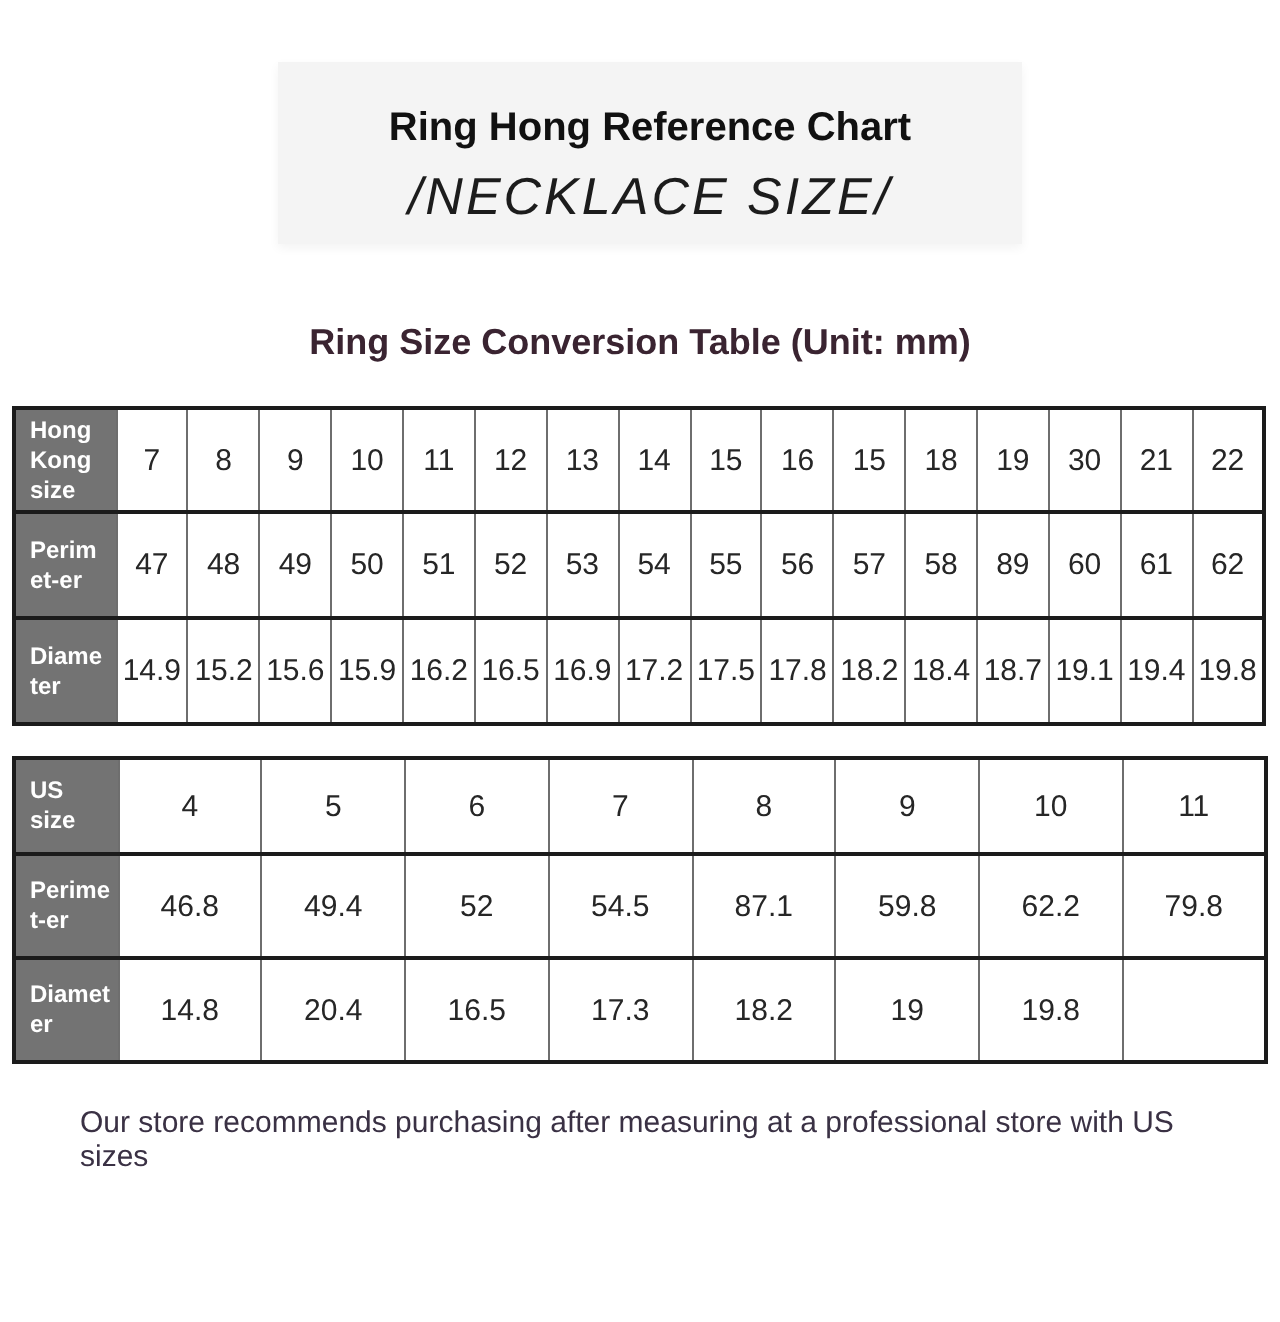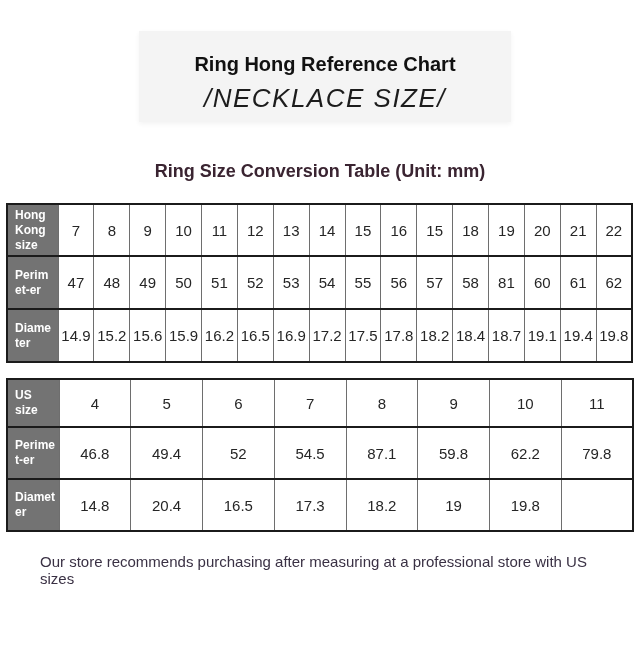--- a/index.html
+++ b/index.html
@@ -155,39 +155,39 @@
           <td>10</td>
           <td>11</td>
           <td>12</td>
           <td>13</td>
           <td>14</td>
           <td>15</td>
           <td>16</td>
           <td>15</td>
           <td>18</td>
           <td>19</td>
-          <td>20</td>
+          <td>30</td>
           <td>21</td>
           <td>22</td>
         </tr>
         <tr>
           <th>Perimet-er</th>
           <td>47</td>
           <td>48</td>
           <td>49</td>
           <td>50</td>
           <td>51</td>
           <td>52</td>
           <td>53</td>
           <td>54</td>
           <td>55</td>
           <td>56</td>
           <td>57</td>
           <td>58</td>
-          <td>81</td>
+          <td>89</td>
           <td>60</td>
           <td>61</td>
           <td>62</td>
         </tr>
         <tr>
           <th>Diameter</th>
           <td>14.9</td>
           <td>15.2</td>
           <td>15.6</td>
           <td>15.9</td>

